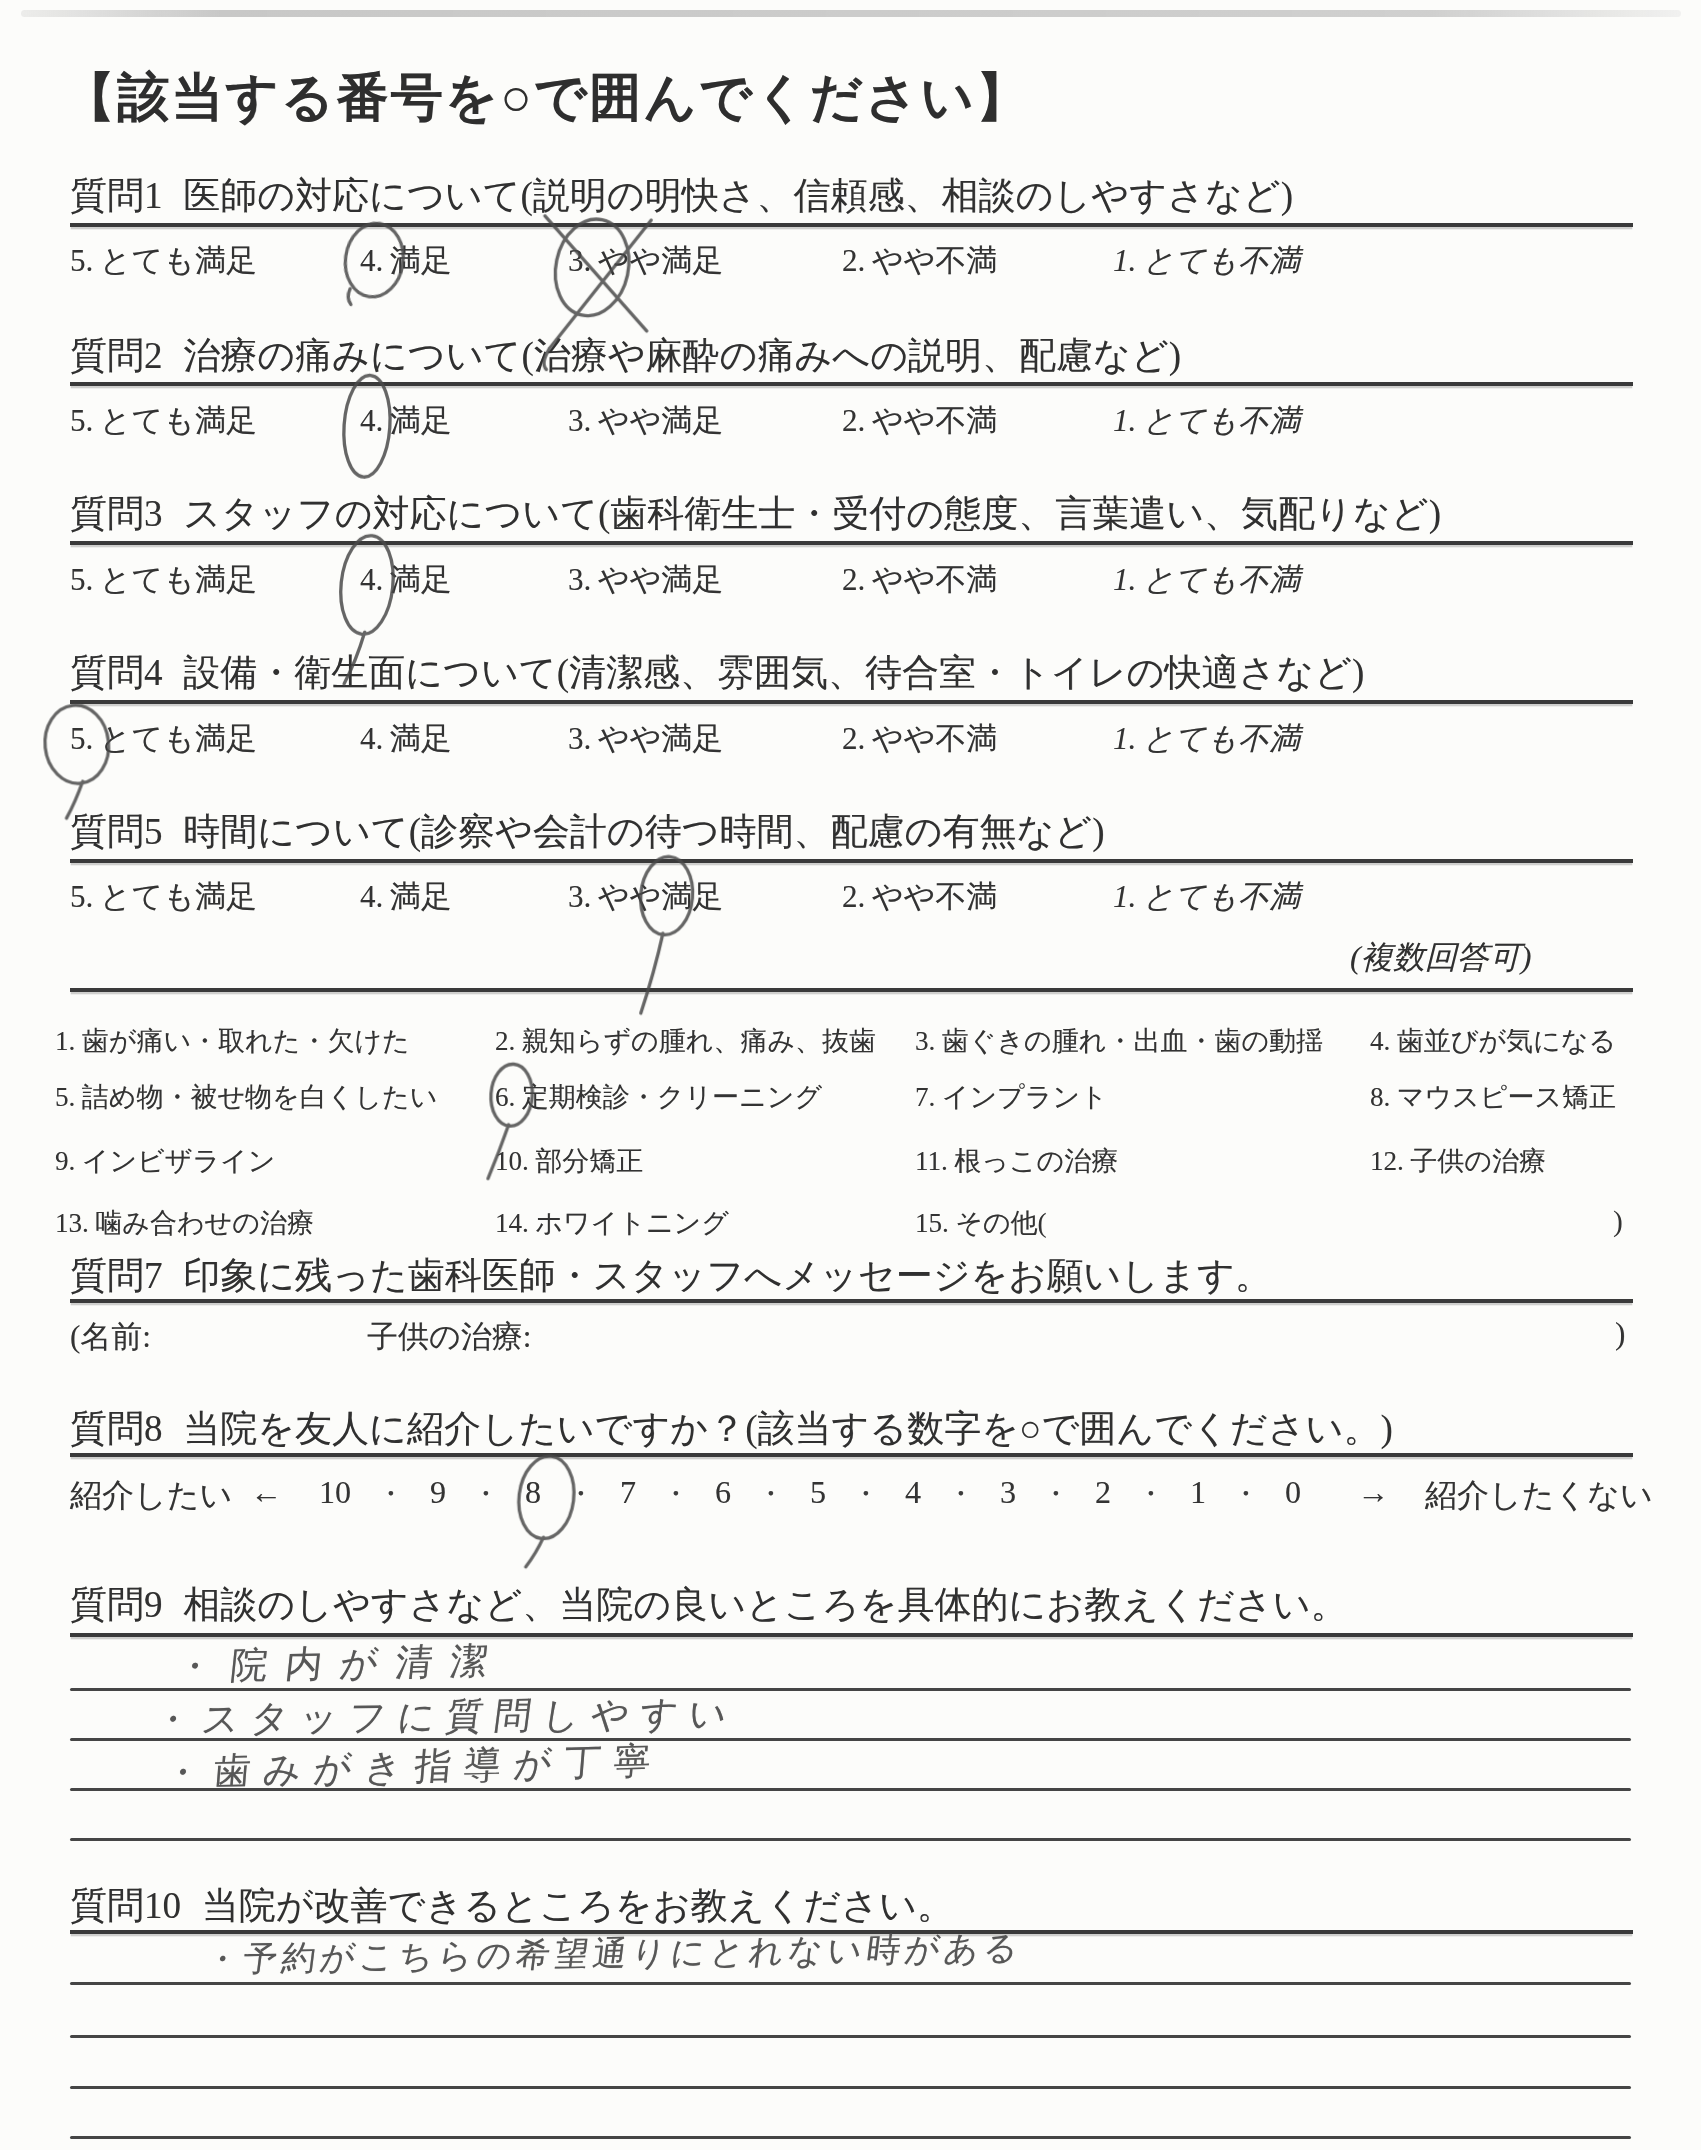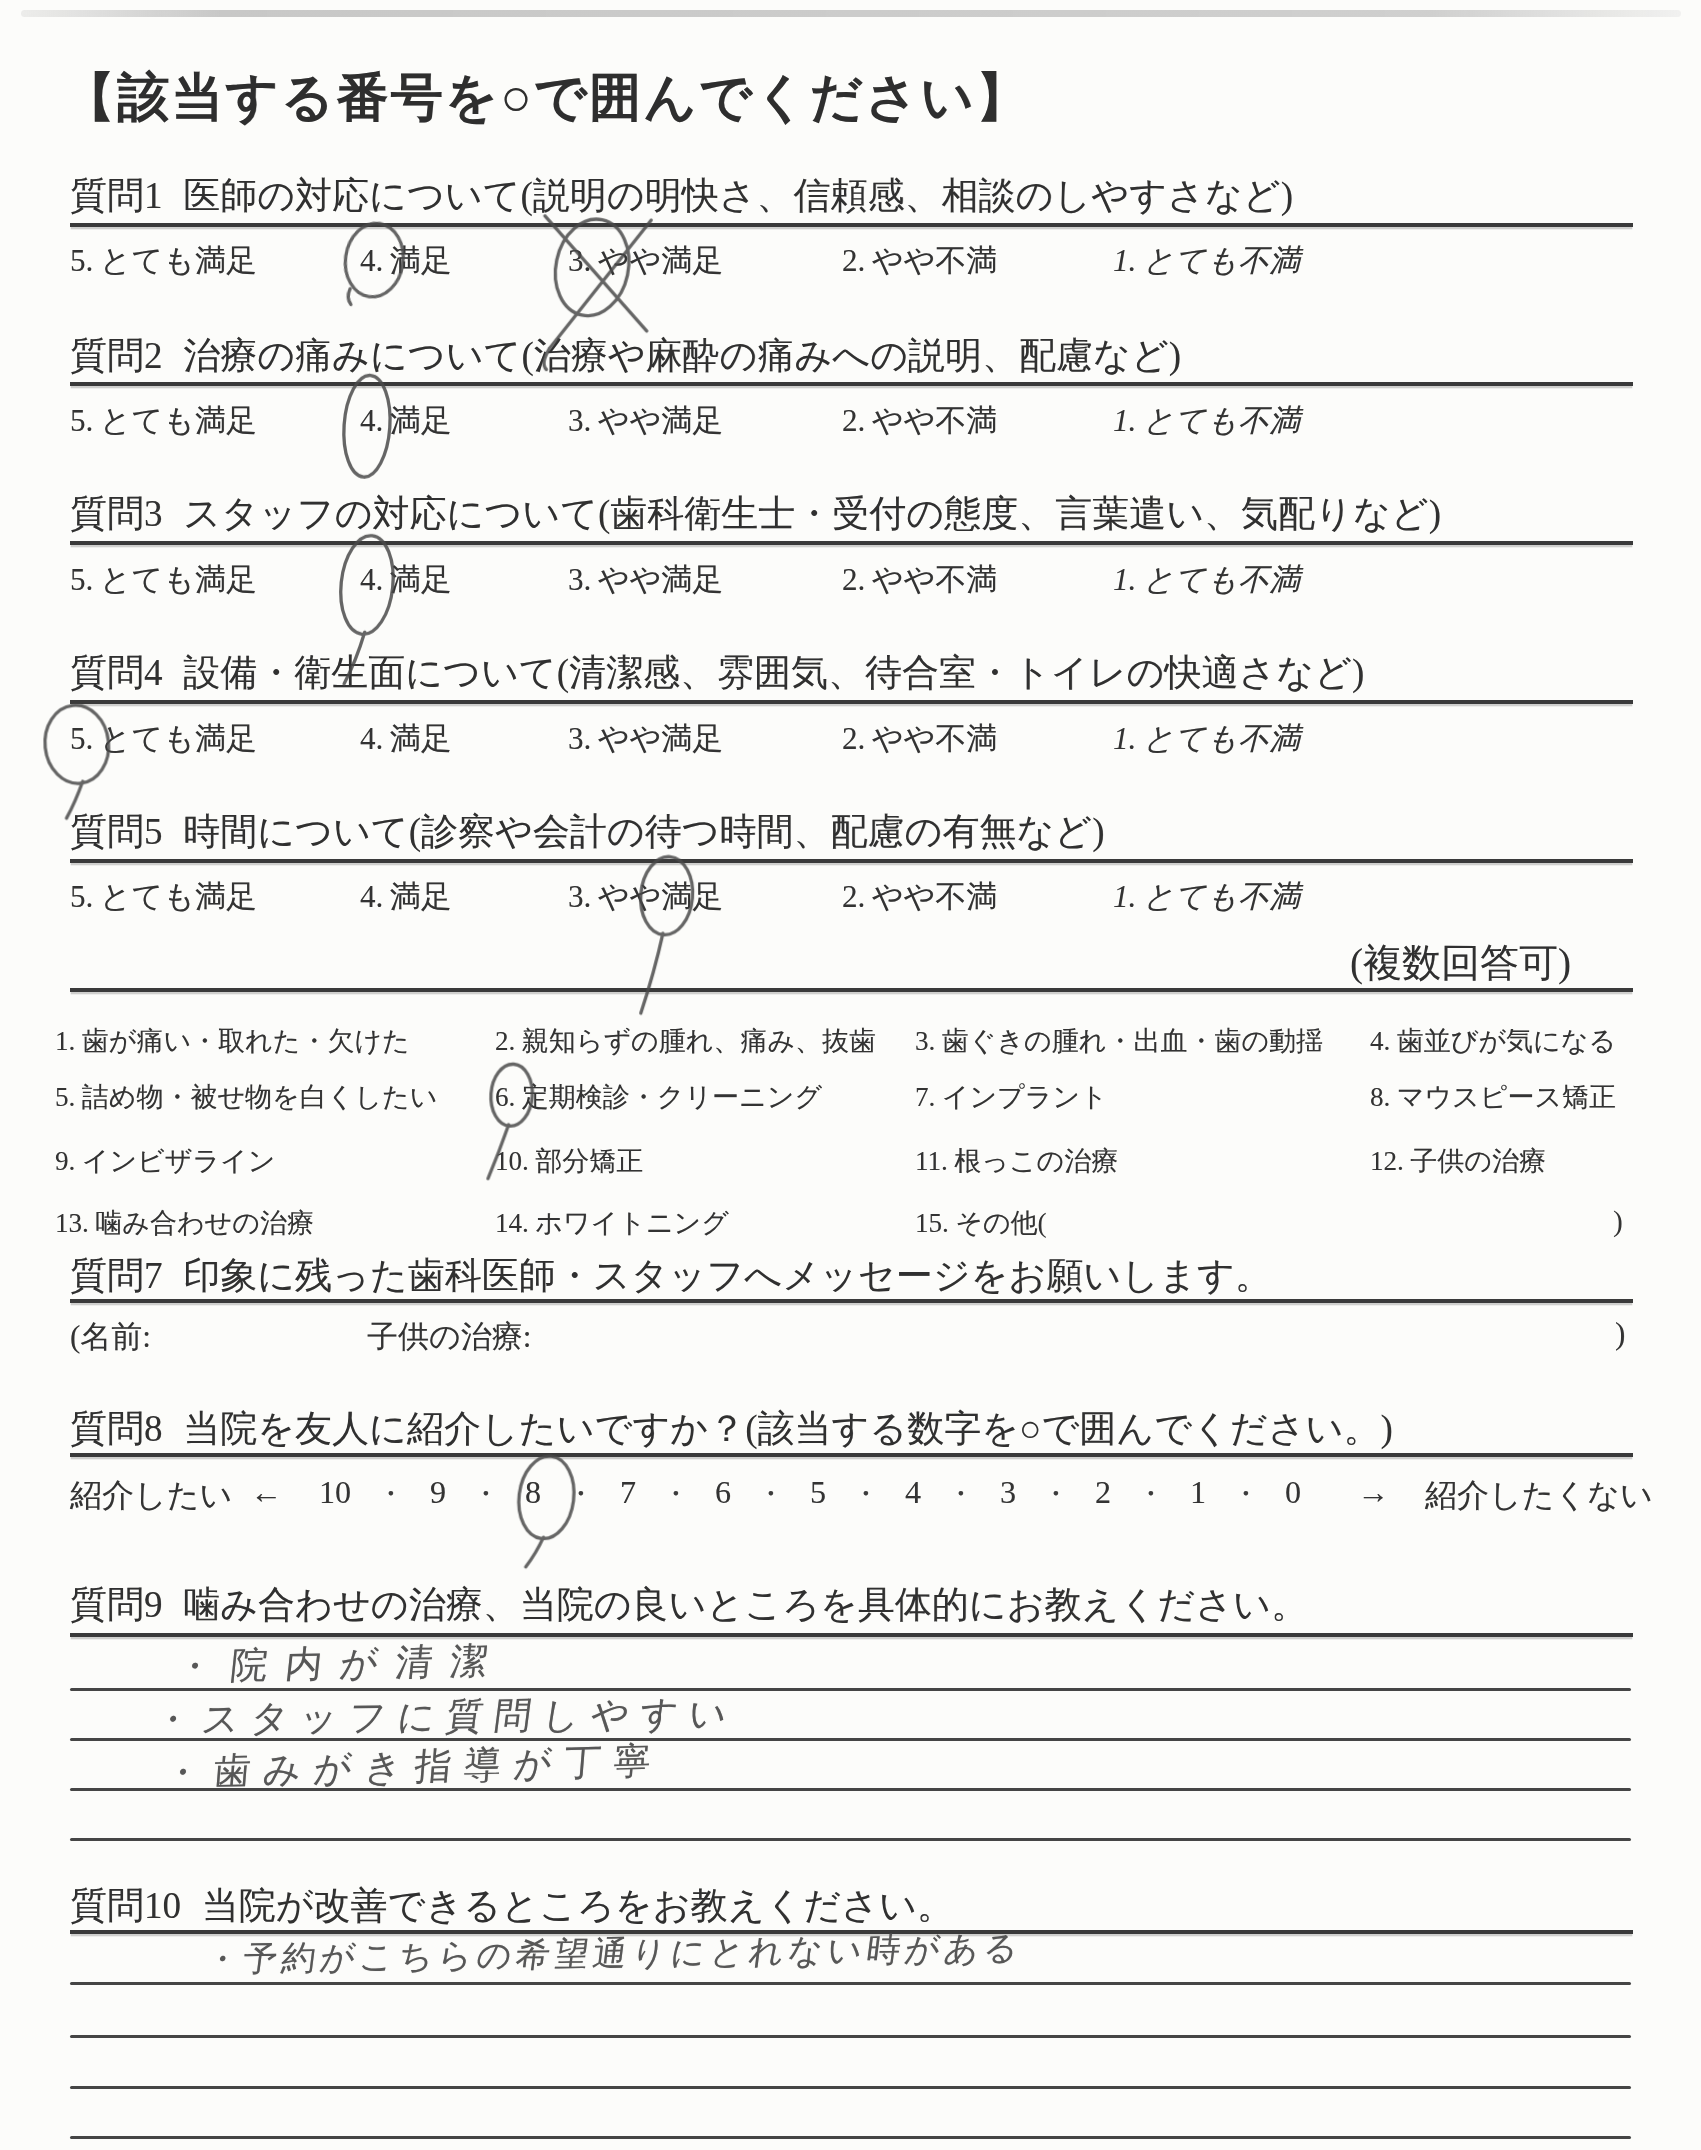--- a/index.html
+++ b/index.html
@@ -22,22 +22,22 @@
     font-size:52px;font-weight:600;letter-spacing:2.2px;
     color:#2e2e2e;white-space:nowrap;
     text-shadow:0.3px 0.3px 0.6px rgba(40,40,40,.35);
   }
   .q-header{
     position:absolute;left:70px;
     font-size:37px;font-weight:500;white-space:nowrap;color:#303030;
     text-shadow:0.3px 0.3px 0.6px rgba(40,40,40,.3);
   }
   .q-header .q-no{margin-right:20.7px;}
-  .q-note{position:absolute;font-size:39px;font-weight:500;color:#303030;white-space:nowrap;
-    text-shadow:0.3px 0.3px 0.6px rgba(40,40,40,.3);}
+  .q-note{position:absolute;font-size:32px;font-weight:500;color:#303030;white-space:nowrap;
+    text-shadow:0.3px 0.3px 0.6px rgba(40,40,40,.3);font-style:italic;}
   .rule{
     position:absolute;left:70px;width:1563px;height:3.7px;
     background:#3a3a3a;box-shadow:0 3px 0 -0.7px rgba(90,90,90,.28);
   }
   .answer-line{
     position:absolute;left:70px;width:1561px;height:3px;
     background:#454545;border-radius:1.5px;
   }
   .rating-row{position:absolute;left:0;top:0;width:1358px;height:46px;font-size:31px;color:#333;padding-left:12px;}
   .rating-row .opt{position:absolute;white-space:nowrap;text-shadow:0.2px 0.2px 0.5px rgba(50,50,50,.35);}
@@ -212,21 +212,21 @@
       <span class="nps-dot">・</span>
       <span>1</span>
       <span class="nps-dot">・</span>
       <span>0</span>
     </div>
     <span class="fixed" style="left:1357px">→</span>
     <span class="fixed" style="left:1425px">紹介したくない</span>
   </div>
 
   <div class="q-header" style="top:1580px">
-    <span class="q-no">質問9</span><span>噛み合わせの治療、当院の良いところを具体的にお教えください。</span>
+    <span class="q-no">質問9</span><span>相談のしやすさなど、当院の良いところを具体的にお教えください。</span>
   </div>
   <div class="rule" style="top:1633px"></div>
   <div class="answer-line" style="top:1688px"></div>
   <div class="answer-line" style="top:1738px"></div>
   <div class="answer-line" style="top:1788px"></div>
   <div class="answer-line" style="top:1838px"></div>
   <div class="handwriting hw-q9-1">・院内が清潔</div>
   <div class="handwriting hw-q9-2">・スタッフに質問しやすい</div>
   <div class="handwriting hw-q9-3">・歯みがき指導が丁寧</div>
 

